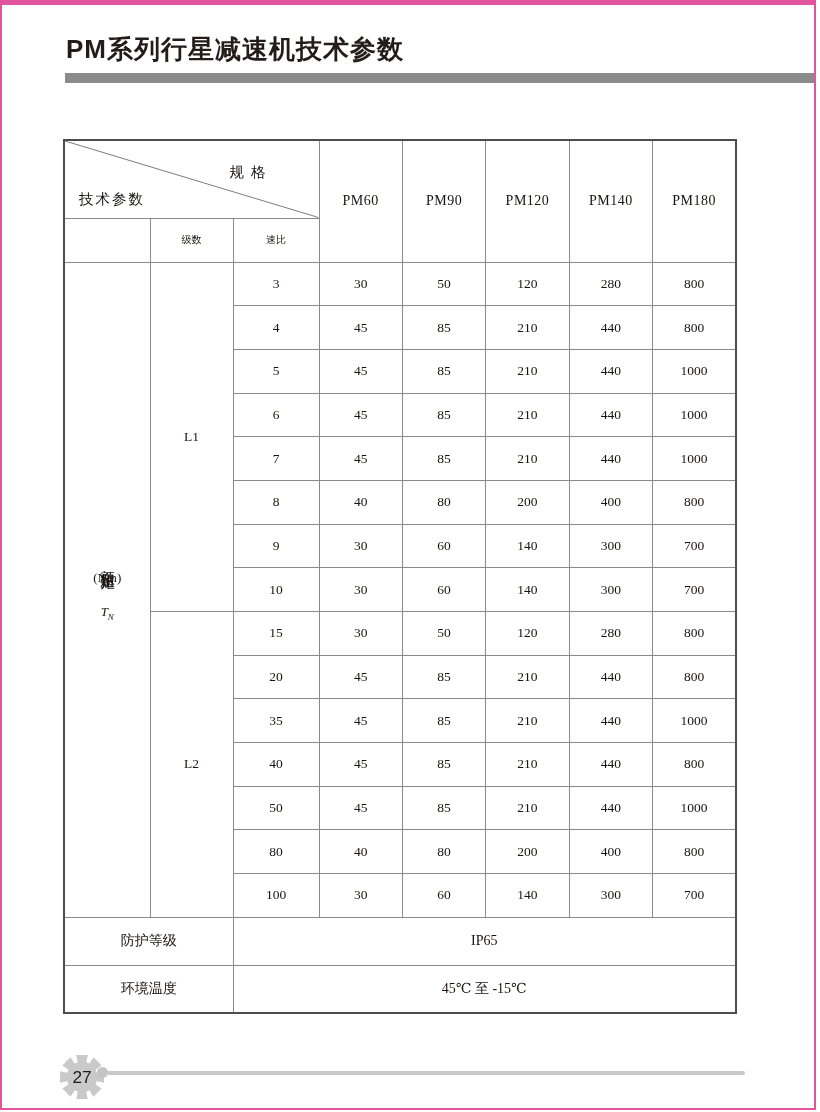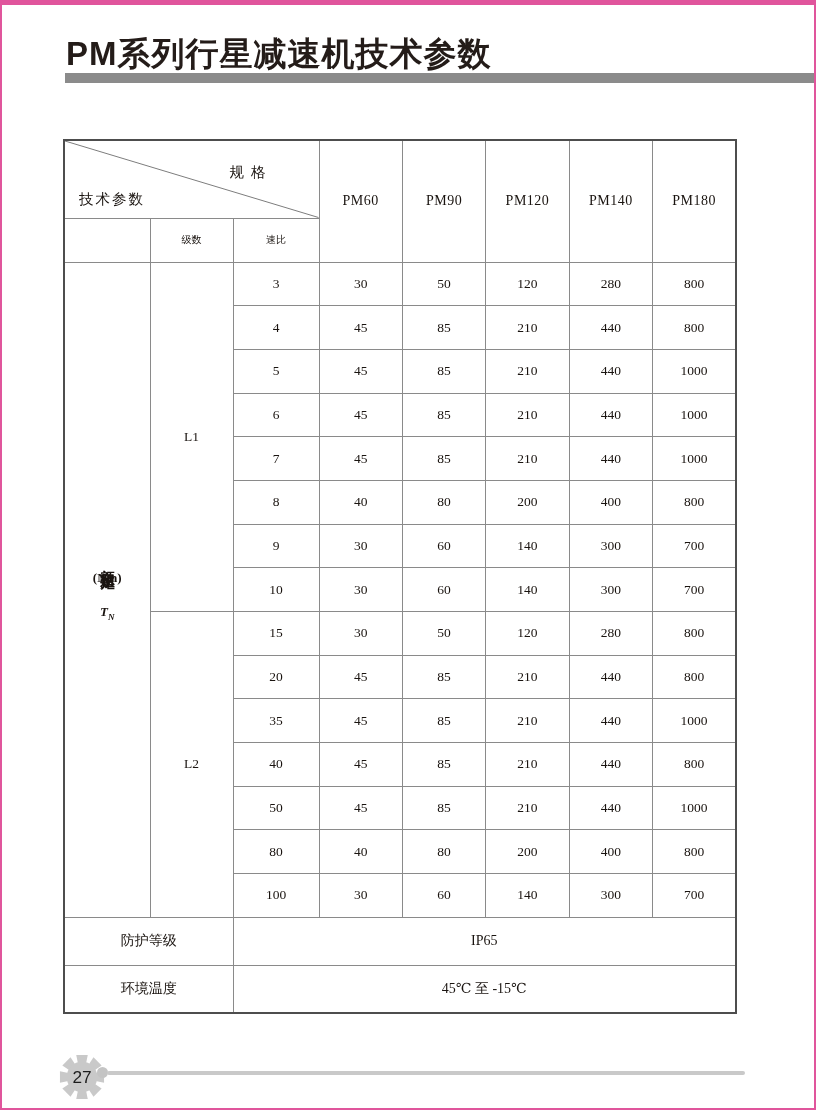--- a/index.html
+++ b/index.html
@@ -14,21 +14,21 @@
   .frame {
     position: absolute;
     left: 0; top: 0; right: 4px; bottom: 2px;
     border: 2px solid #e0559c;
     border-top-width: 5px;
     pointer-events: none;
   }
   .page-title {
     position: absolute;
     left: 66px; top: 32px;
-    font-size: 33px;
+    font-size: 26px;
     font-weight: bold;
     letter-spacing: 1px;
     color: #241c19;
     font-family: "Liberation Sans", "DejaVu Sans", sans-serif;
   }
   .title-bar {
     position: absolute;
     left: 65px; top: 73px;
     width: 749px; height: 10px;
     background: #8b8b8b;
@@ -62,21 +62,21 @@
   td.diag svg.diag-line { position: absolute; left: 0; top: 0; width: 100%; height: 100%; }
   .diag-tr {
     position: absolute; right: 46px; top: 22px;
     font-size: 14.5px; letter-spacing: 7px;
   }
   .diag-bl {
     position: absolute; left: 14px; bottom: 9px;
     font-size: 14.5px; letter-spacing: 2px;
   }
   
-  td.axis-cell { font-size: 14.5px; font-weight: bold; }
+  td.axis-cell { font-size: 14.5px; }
   .axis-wrap { display: flex; flex-direction: column; align-items: center; gap: 2px; }
   .axis-vert {
     writing-mode: vertical-rl;
     text-orientation: upright;
     letter-spacing: 2px;
     line-height: 1;
   }
   .axis-unit { font-size: 13px; margin-top: 2px; }
   .axis-sym { font-style: italic; font-size: 13px; font-family: "Liberation Serif", serif; margin-top: 16px; }
   .axis-sym sub { font-size: 9px; }

